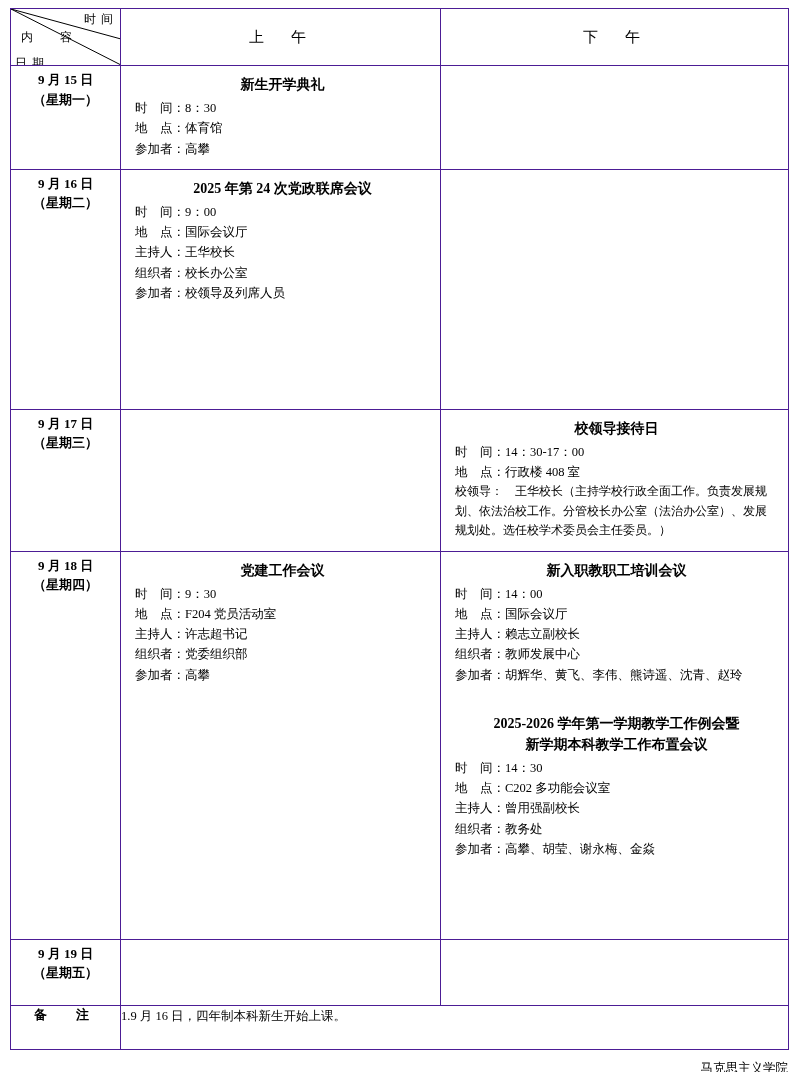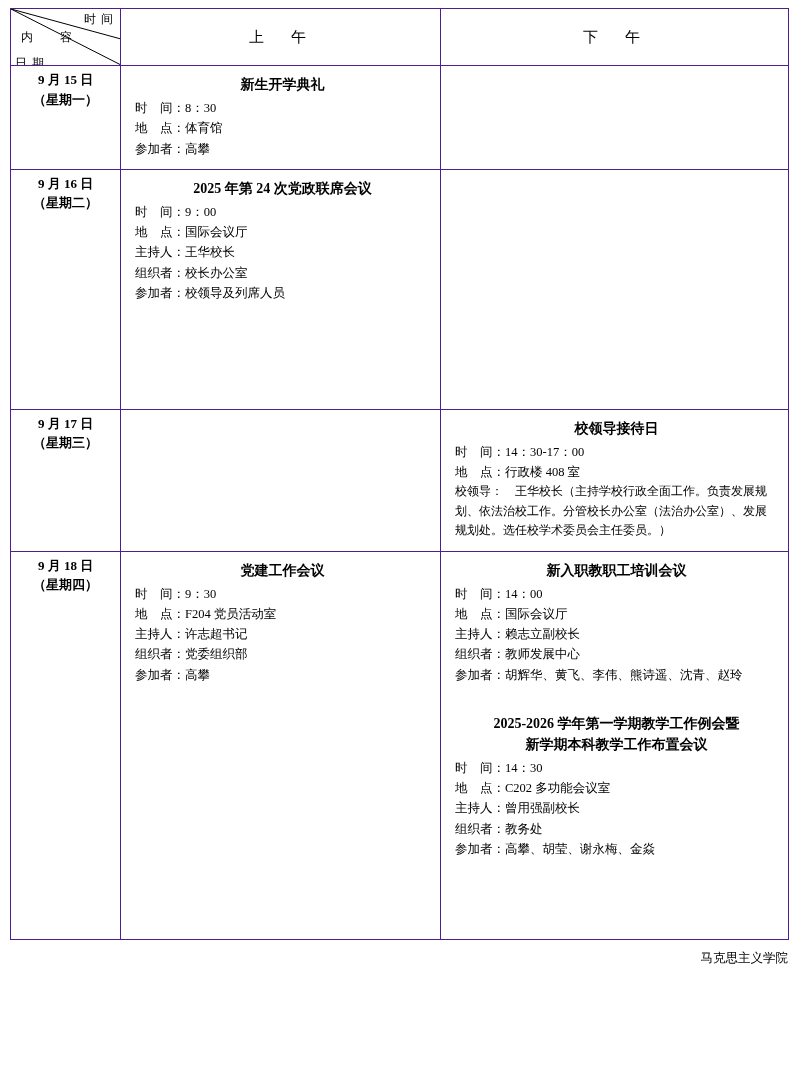--- a/index.html
+++ b/index.html
@@ -368,21 +368,37 @@
                 </div>
               <div class="ev-line">
                   <span class="ev-key">参加者：</span>
                   <span class="ev-val">高攀、胡莹、谢永梅、金焱</span>
                 </div>
             </div>
           </div>
         </td>
       </tr>
 
-
+      <tr style="height:66px;">
+        <td class="datecell">
+          <div class="inner">
+            <div>9 月 19 日</div>
+            <div>（星期五）</div>
+          </div>
+        </td>
+        <td></td>
+        <td></td>
+      </tr>
+
+      <tr style="height:44px;">
+        <td class="note-label">
+          <div class="inner">备　注</div>
+        </td>
+        <td class="note-text" colspan="2">1.9 月 16 日，四年制本科新生开始上课。</td>
+      </tr>
     </tbody>
   </table>
 
   <div class="footer">
     <div>马克思主义学院</div>
 
   </div>
 </div>
 
 </body></html>

